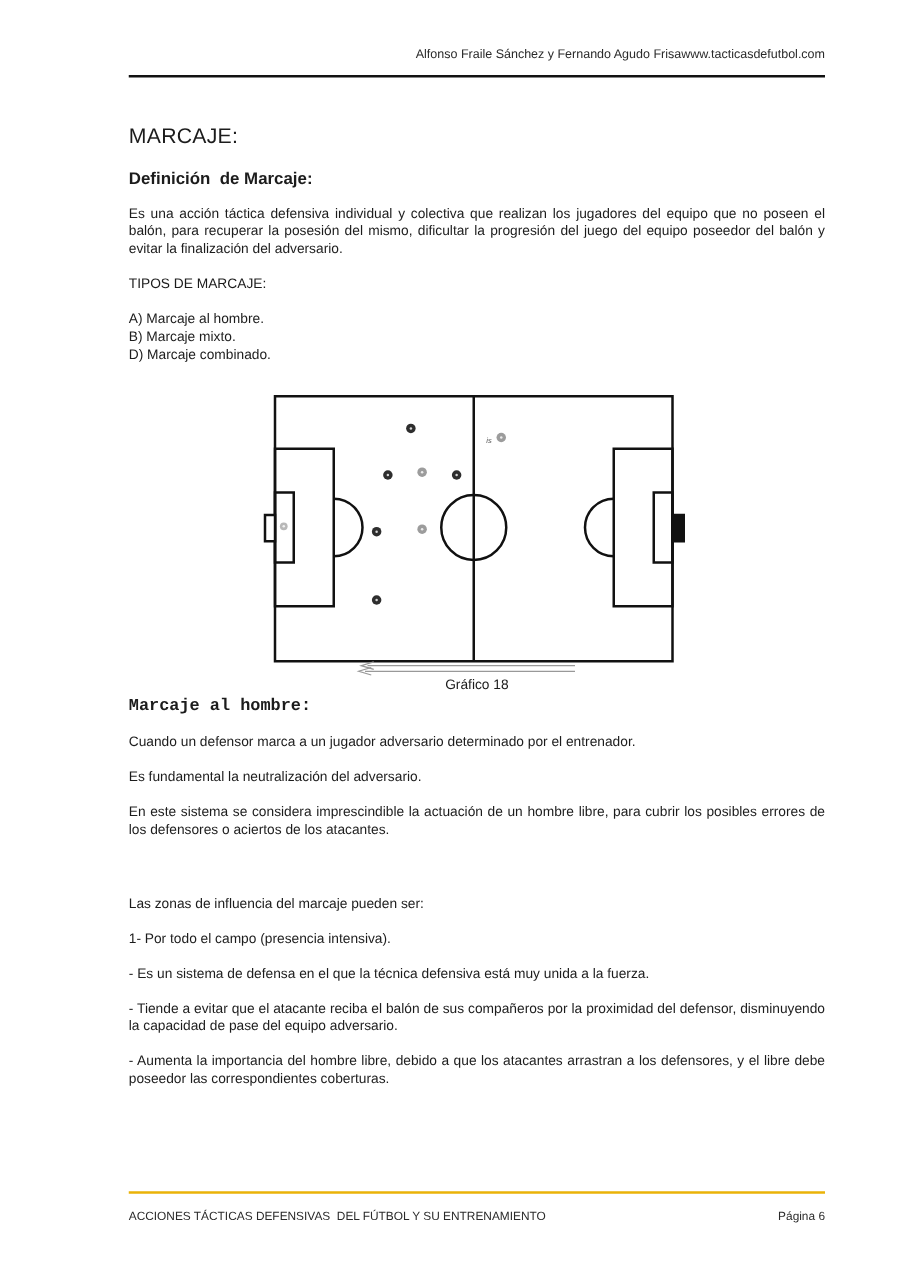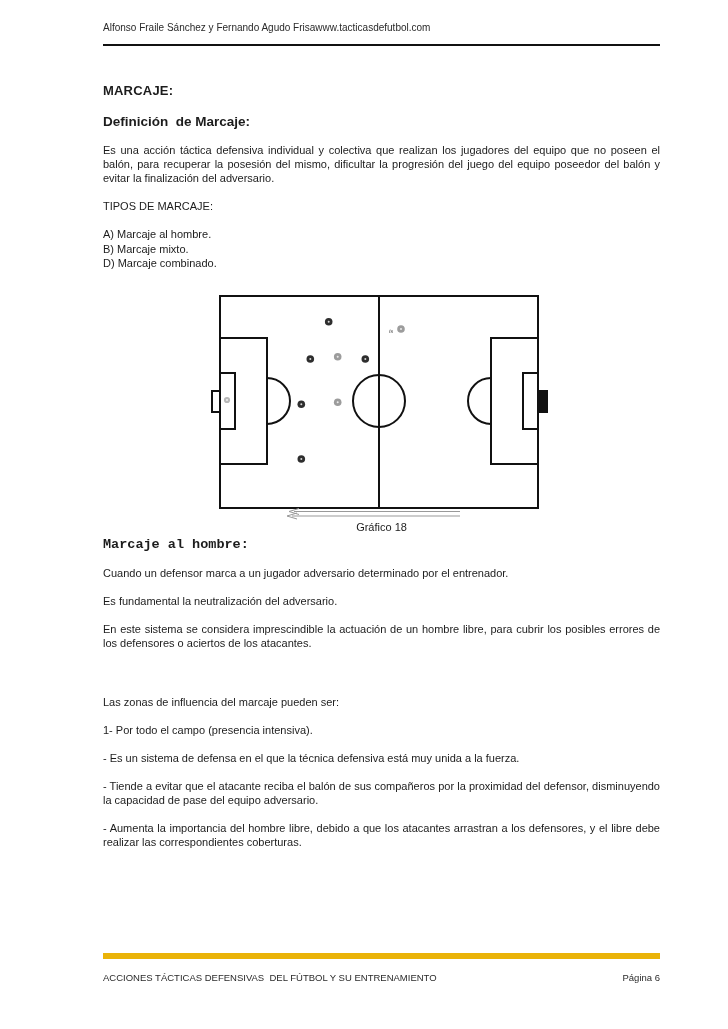--- a/index.html
+++ b/index.html
@@ -9,44 +9,44 @@
     width:728px; height:1029px;
     margin:0 auto;
     background:#ffffff;
     font-family:"Liberation Sans", sans-serif;
     color:#1c1c1c;
     overflow:hidden;
   }
   .content { padding:0 68px 0 103px; }
 
   .doc-header {
-    padding-top:22px;
-    display:flex; justify-content:flex-start; align-items:baseline;
+    padding-top:38px;
+    display:flex; justify-content:flex-end; align-items:baseline;
     font-size:10px; color:#2a2a2a;
   }
   .rule { border:none; border-top:2px solid #111; margin-top:11px; }
 
-  h1.title { margin-top:37px; font-size:13px; font-weight:bold; letter-spacing:0.2px; }
+  h1.title { margin-top:37px; font-size:17px; font-weight:normal; letter-spacing:0.2px; }
   h2.subhead { margin-top:16px; font-size:13.5px; font-weight:bold; white-space:pre-wrap; }
   h2.subhead2 { margin-top:4px; font-size:13.5px; font-weight:bold;font-family:Liberation Mono, monospace; }
   h3.charhead { margin-top:16px; font-size:11.5px; font-weight:bold; }
 
   p.body { margin-top:14px; font-size:11px; line-height:14px; }
   p.just { text-align:justify; }
   .list { margin-top:14px; font-size:11px; line-height:14.6px; }
   .list div { white-space:pre-wrap; }
   p.zones-intro { margin-top:45px; }
 
   figure.diagram { margin-top:24px; text-align:center; }
   figure.diagram svg { display:block; margin:0 auto; }
   figcaption.caption { font-size:11px; margin-top:1px; color:#1c1c1c; }
 
   .doc-footer {
     position:absolute; left:103px; right:68px; top:953px;
-    border-top:6px solid #eab308; padding-top:13px;
+    border-top:2px solid #eab308; padding-top:13px;
     display:flex; justify-content:space-between;
     font-size:9.5px; color:#2a2a2a;
   }
   .doc-footer .book { white-space:pre-wrap; }
 </style>
 </head>
 <body>
 
 <div class="page">
   <div class="content">
@@ -123,21 +123,21 @@
     <h2 class="subhead2">Marcaje al hombre:</h2>
     <p class="body">Cuando un defensor marca a un jugador adversario determinado por el entrenador.</p>
     <p class="body">Es fundamental la neutralización del adversario.</p>
     <p class="body just">En este sistema se considera imprescindible la actuación de un hombre libre, para cubrir los posibles errores de los defensores o aciertos de los atacantes.</p>
 
     <p class="body zones-intro">Las zonas de influencia del marcaje pueden ser:</p>
     <p class="body">1- Por todo el campo (presencia intensiva).</p>
 
     <p class="body">- Es un sistema de defensa en el que la técnica defensiva está muy unida a la fuerza.</p>
     <p class="body just">- Tiende a evitar que el atacante reciba el balón de sus compañeros por la proximidad del defensor, disminuyendo la capacidad de pase del equipo adversario.</p>
-    <p class="body just">- Aumenta la importancia del hombre libre, debido a que los atacantes arrastran a los defensores, y el libre debe realizar las correspondientes coberturas.</p>
+    <p class="body just">- Aumenta la importancia del hombre libre, debido a que los atacantes arrastran a los defensores, y el libre debe poseedor las correspondientes coberturas.</p>
 
   </div>
 
   <div class="doc-footer">
     <span class="book">ACCIONES TÁCTICAS DEFENSIVAS  DEL FÚTBOL Y SU ENTRENAMIENTO</span>
     <span>Página 6</span>
   </div>
 </div>
 
 </body></html>

